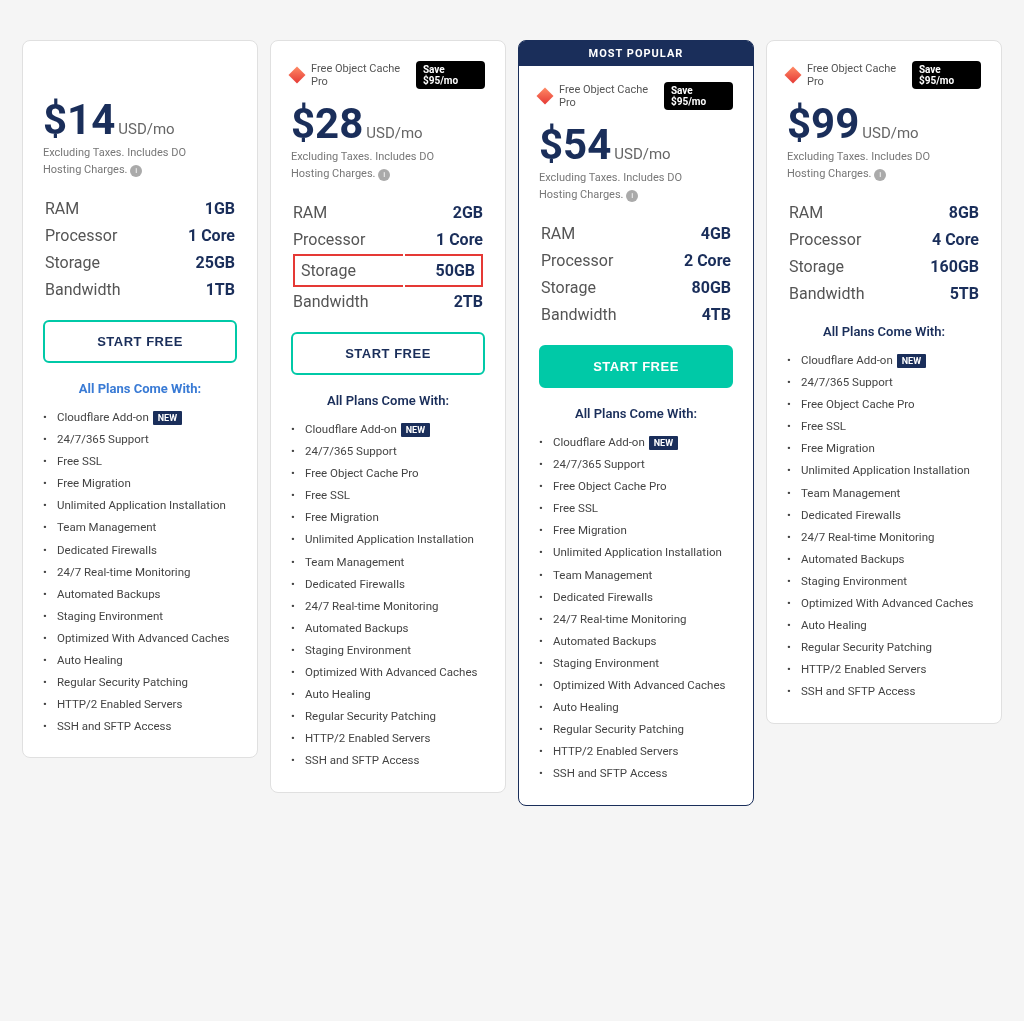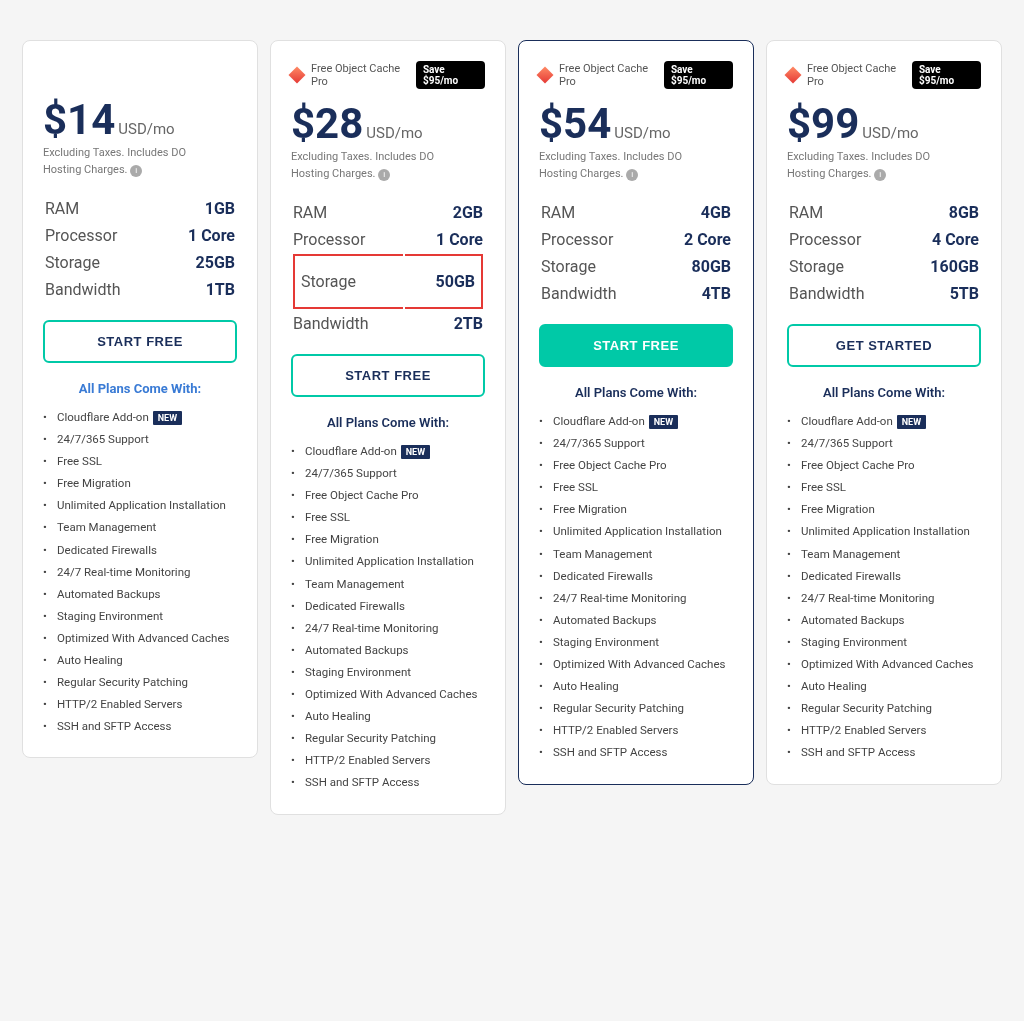--- a/index.html
+++ b/index.html
@@ -103,21 +103,21 @@
     .storage-cell-left {
       border-left: 2px solid #e53935;
       border-top: 2px solid #e53935;
       border-bottom: 2px solid #e53935;
       padding: 3px 6px !important;
     }
     .storage-cell-right {
       border-right: 2px solid #e53935;
       border-top: 2px solid #e53935;
       border-bottom: 2px solid #e53935;
-      padding: 16px 6px !important;
+      padding: 5px 6px !important;
     }
     .btn {
       width: 100%;
       padding: 12px;
       border-radius: 6px;
       font-size: 13px;
       font-weight: 700;
       letter-spacing: 0.5px;
       cursor: pointer;
       border: 2px solid #00c9a7;
@@ -280,21 +280,21 @@
           <li>Dedicated Firewalls</li>
           <li>24/7 Real-time Monitoring</li>
           <li>Automated Backups</li>
           <li>Staging Environment</li>
           <li>Optimized With Advanced Caches</li>
           <li>Auto Healing</li>
           <li>Regular Security Patching</li>
           <li>HTTP/2 Enabled Servers</li>
           <li>SSH and SFTP Access</li>
         </ul></div>
-      <div class="plan-card popular"><div class="badge-row">
+      <div class="plan-card popular"><div class="popular-badge">MOST POPULAR</div><div class="badge-row">
       <span class="cache-badge">
         <span style="display:inline-block;width:12px;height:12px;transform:rotate(45deg);background:linear-gradient(135deg,#ff8a65,#e53935);margin-right:4px;flex-shrink:0;"></span>
         Free Object Cache Pro
       </span>
       <span class="save-badge">Save $95/mo</span>
     </div><div class="price-row">
     <span class="price-amount">$54</span>
     <span class="price-period">USD/mo</span>
   </div><div class="price-note">Excluding Taxes. Includes DO<br>Hosting Charges. <span style="display:inline-block;width:12px;height:12px;border-radius:50%;background:#aaa;color:#fff;font-size:8px;text-align:center;line-height:12px;">i</span></div><table class="specs-table">
           <tbody>
@@ -354,21 +354,21 @@
       </tr>
             <tr>
         <td>Storage</td>
         <td>160GB</td>
       </tr>
             <tr>
         <td>Bandwidth</td>
         <td>5TB</td>
       </tr>
           </tbody>
-        </table><button class="btn btn-outline-teal">GET STARTED</button><div class="features-title">All Plans Come With:</div><ul class="features-list">
+        </table><div class="features-title">All Plans Come With:</div><ul class="features-list">
           <li>Cloudflare Add-on<span class="new-badge">NEW</span></li>
           <li>24/7/365 Support</li>
           <li>Free Object Cache Pro</li>
           <li>Free SSL</li>
           <li>Free Migration</li>
           <li>Unlimited Application Installation</li>
           <li>Team Management</li>
           <li>Dedicated Firewalls</li>
           <li>24/7 Real-time Monitoring</li>
           <li>Automated Backups</li>

